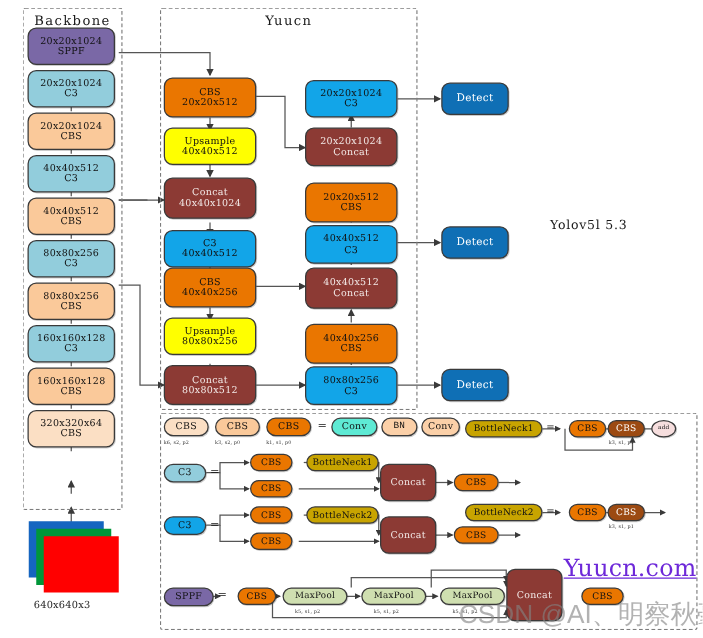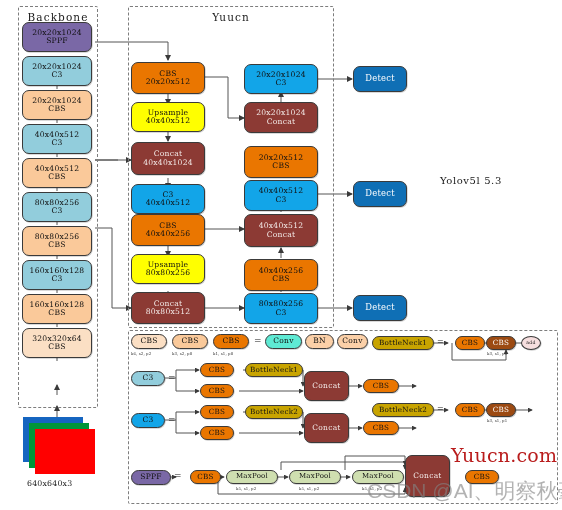--- a/index.html
+++ b/index.html
@@ -63,22 +63,22 @@
   .eqsign{position:absolute;font-size:9px;color:#111;}
 
   
   .imgsheet{position:absolute;border:0;}
   .imglabel{position:absolute;font-size:7.8px;letter-spacing:.2px;white-space:nowrap;}
 
   .bigtitle{position:absolute;font-size:10px;letter-spacing:.6px;color:#1a1a1a;white-space:nowrap;}
 
   
   .wm-red{
-    position:absolute;color:#b91c1c;font-size:19px;letter-spacing:.2px;
-    font-family:"DejaVu Serif","Liberation Serif",serif;white-space:nowrap;
+    position:absolute;color:#6d28d9;font-size:19px;letter-spacing:.2px;
+    font-family:"DejaVu Serif","Liberation Serif",serif;white-space:nowrap;text-decoration:underline;
   }
   .wm-gray{
     position:absolute;color:rgba(130,130,130,.62);font-size:21px;
     font-family:"Liberation Sans","DejaVu Sans",sans-serif;white-space:nowrap;
   }
 </style>
 </head>
 <body>
 
 <div id="canvas">
@@ -316,21 +316,21 @@
   <div class="node f-cbs single pill" style="left:213px;top:334px;width:36px;height:15px;font-size:7.5px;">
     <span class="l1">CBS</span>
   </div>
   <div class="kann" style="left:213px;top:351px;">k1, s1, p0</div>
 
   <div class="eqsign" style="left:254px;top:336px;">=</div>
 
   <div class="node f-conv single pill" style="left:265px;top:334px;width:37px;height:15px;font-size:7.5px;">
     <span class="l1">Conv</span>
   </div>
-  <div class="node f-bn single pill" style="left:305px;top:334px;width:29px;height:15px;font-size:7.5px;">
+  <div class="node f-bn single pill" style="left:305px;top:334px;width:29px;height:15px;font-size:7.5px;font-family:Liberation Mono, monospace;">
     <span class="l1">BN</span>
   </div>
   <div class="node f-bn single pill" style="left:337px;top:334px;width:31px;height:15px;font-size:7.5px;">
     <span class="l1">Conv</span>
   </div>
 
   <div class="node f-c3l single pill" style="left:131px;top:371px;width:34px;height:15px;font-size:7.5px;">
     <span class="l1">C3</span>
   </div>
   <div class="eqsign" style="left:168px;top:373px;">=</div>

